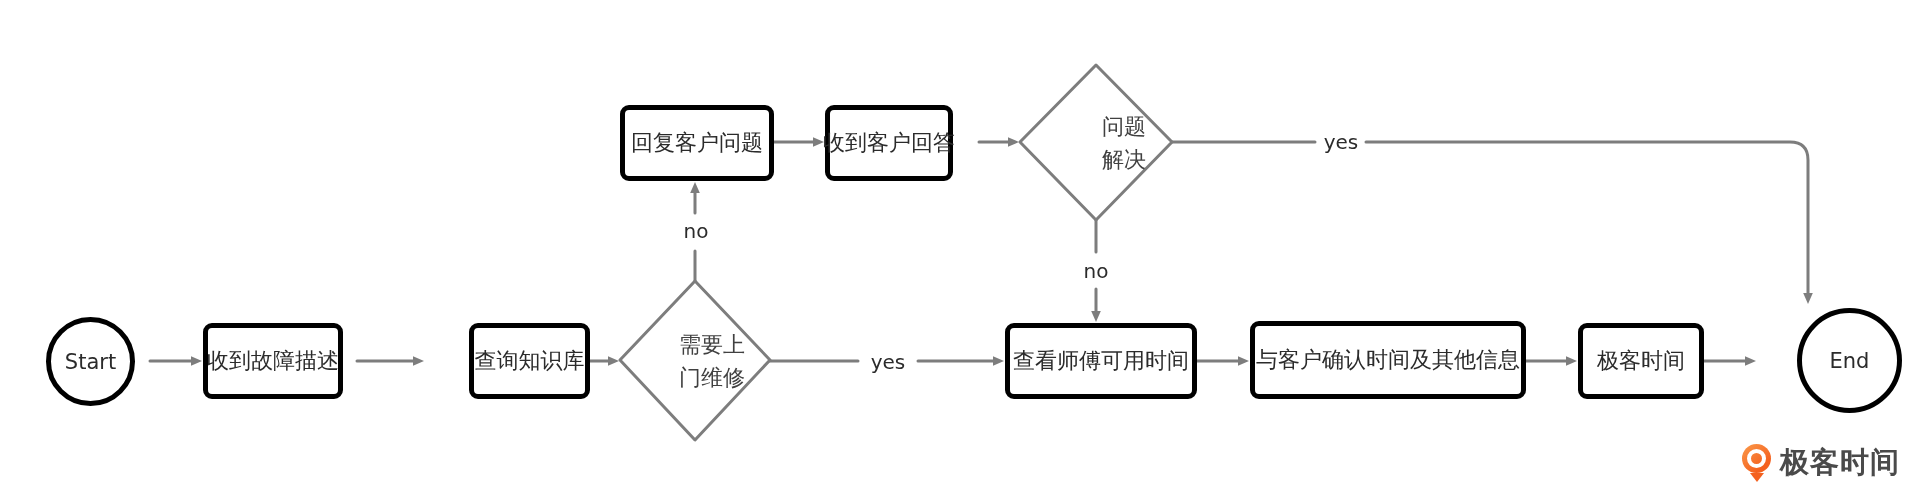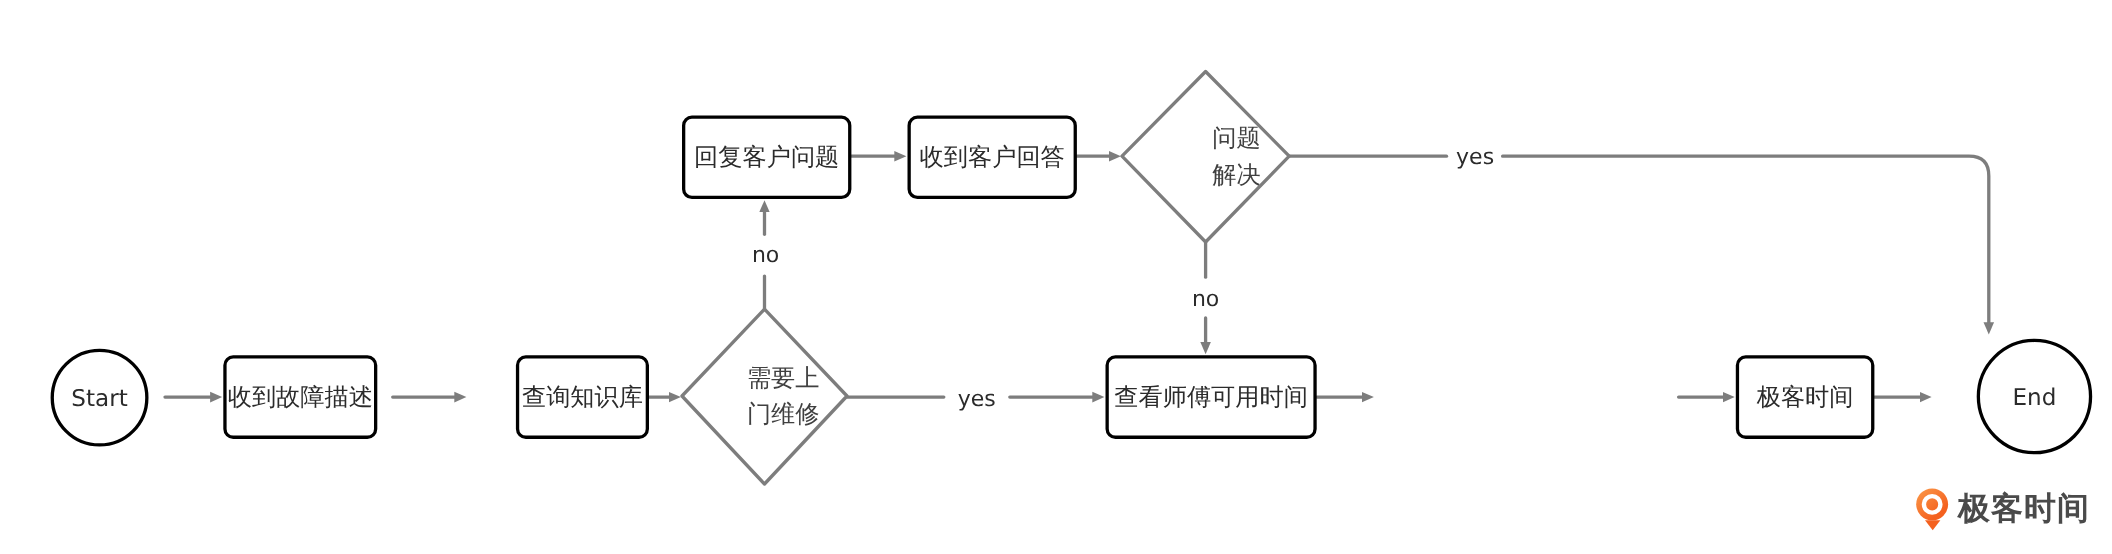--- a/index.html
+++ b/index.html
@@ -2,35 +2,35 @@
 <html><head>
 <meta charset="utf-8">
 <style>
   html,body { margin:0; padding:0; background:#ffffff; }
   .canvas {
     position:relative; width:1920px; height:504px; background:#ffffff;
     font-family:"DejaVu Sans","Liberation Sans",sans-serif; overflow:hidden;
   }
   .svg-layer { position:absolute; left:0; top:0; width:1920px; height:504px; }
   .node {
-    position:absolute; box-sizing:border-box; border:3px solid #000000; background:#ffffff;
+    position:absolute; box-sizing:border-box; border:5px solid #000000; background:#ffffff;
     display:flex; align-items:center; justify-content:center;
     color:#2b2b2b; white-space:nowrap;
   }
   .process { border-radius:9px; font-size:22px; }
   .terminator { border-radius:50%; font-size:21px; }
   .n-start  { left:46px;   top:317px; width:89px;  height:89px; }
   .n-box1   { left:203px;  top:323px; width:140px; height:76px; }
   .n-box2   { left:425px;  top:323px; width:121px; height:76px;margin-left:44px; }
   .n-box3   { left:1005px; top:323px; width:192px; height:76px; }
   .n-box4   { left:1250px; top:321px; width:276px; height:78px; }
   .n-box5   { left:1578px; top:323px; width:126px; height:76px; }
   .n-end    { left:1797px; top:308px; width:105px; height:105px; }
   .n-box6   { left:620px;  top:105px; width:154px; height:76px; }
-  .n-box7   { left:825px;  top:105px; width:154px; height:76px; }
+  .n-box7   { left:825px;  top:105px; width:128px; height:76px; }
   .diamond-label {
     position:absolute; text-align:right; font-size:22px; line-height:33px;
     color:#404040; white-space:nowrap;
   }
   .dl-1 { left:645px;  top:328px; width:100px; }
   .dl-2 { left:1046px; top:110px; width:100px; }
   .edge-label {
     position:absolute; width:48px; text-align:center; font-size:20px;
     color:#2b2b2b; line-height:26px;
   }
@@ -117,20 +117,23 @@
 
   <div class="diamond-label dl-2">
     <div>问题</div>
     <div>解决</div>
   </div>
 
   <div class="node process n-box3">
     <span>查看师傅可用时间</span>
   </div>
 
+  <div class="node process n-box4">
+    <span>与客户确认时间及其他信息</span>
+  </div>
 
   <div class="node process n-box5">
     <span>极客时间</span>
   </div>
 
   <div class="node terminator n-end">
     <span>End</span>
   </div>
 
   <div class="edge-label el-yes1">yes</div>

